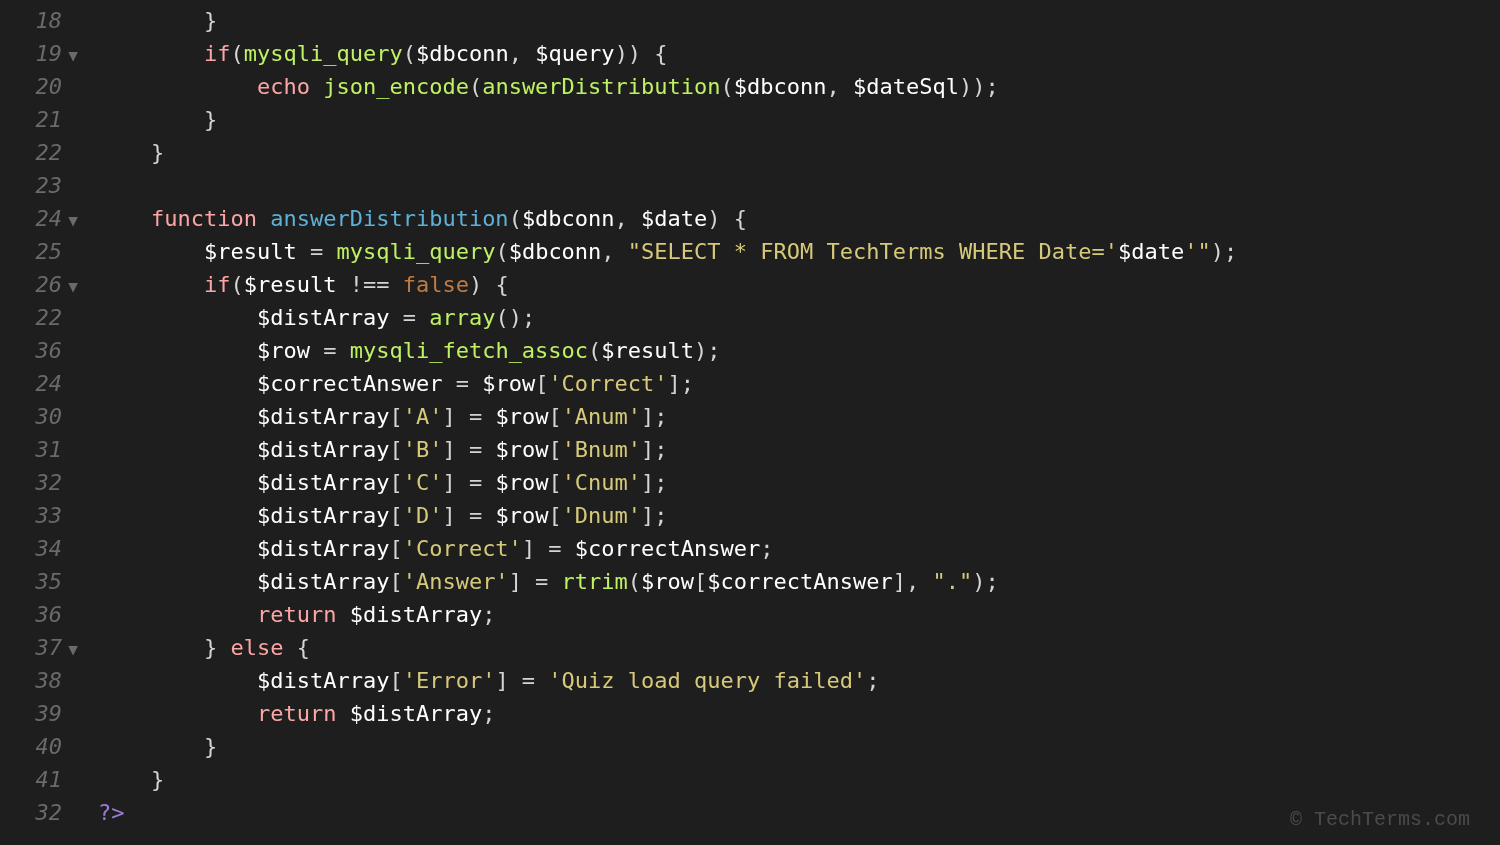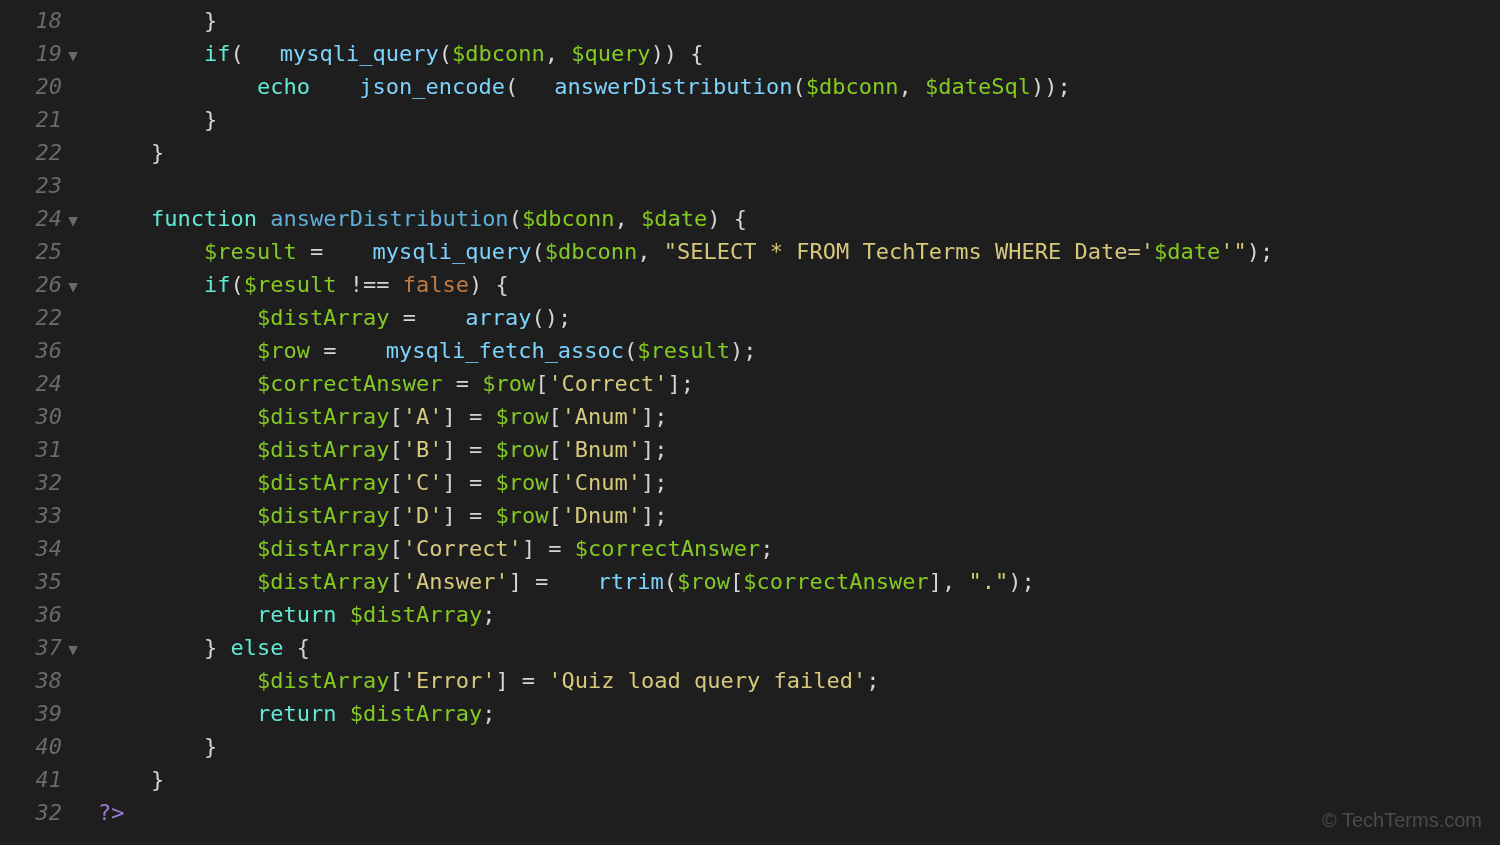--- a/index.html
+++ b/index.html
@@ -43,35 +43,35 @@
   .code {
     white-space: pre;
     padding-left: 8px;
   }
   .code .line {
     display: block;
     height: 33px;
     line-height: 33px;
   }
   .tok-default { color: #d4d4d4; }
-  .tok-keyword { color: #5eead4; }       
-  .tok-func    { color: #7dd3fc; margin-left: 36px; }       
+  .tok-keyword { color: #fca5a5; }       
+  .tok-func    { color: #bef264; }       
   .tok-funcdef { color: #5db0d7; }       
-  .tok-var     { color: #84cc16; }       
+  .tok-var     { color: #ffffff; }       
   .tok-string  { color: #d7c97a; }       
   .tok-punct   { color: #d4d4d4; }
   .tok-op      { color: #d4d4d4; }
   .tok-phptag  { color: #9d7cd8; }       
   .tok-const   { color: #c07b43; text-align: center; }       
   .watermark {
     position: fixed;
-    right: 18px;
+    right: 30px;
     bottom: 10px;
     color: #6a6a6a;
-    font-family: Liberation Sans, sans-serif;
+    font-family: Liberation Mono, monospace;
     font-size: 20px;
     opacity: 0.6;
   }
 </style>
 </head>
 <body>
 
 <div class="editor">
   <div class="gutter" id="gutter">
       <span class="ln"><span>18</span><span class="fold"></span></span>

